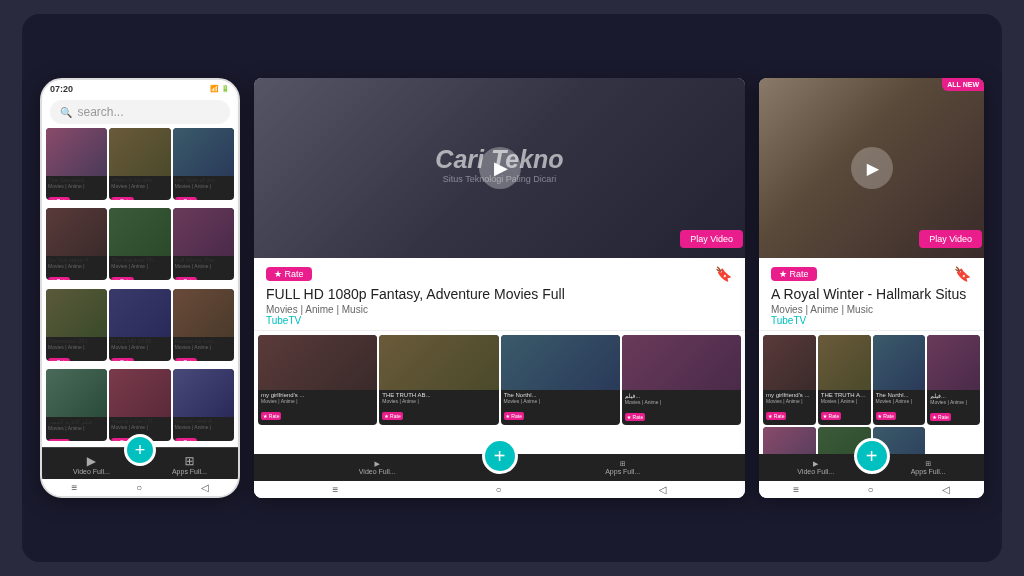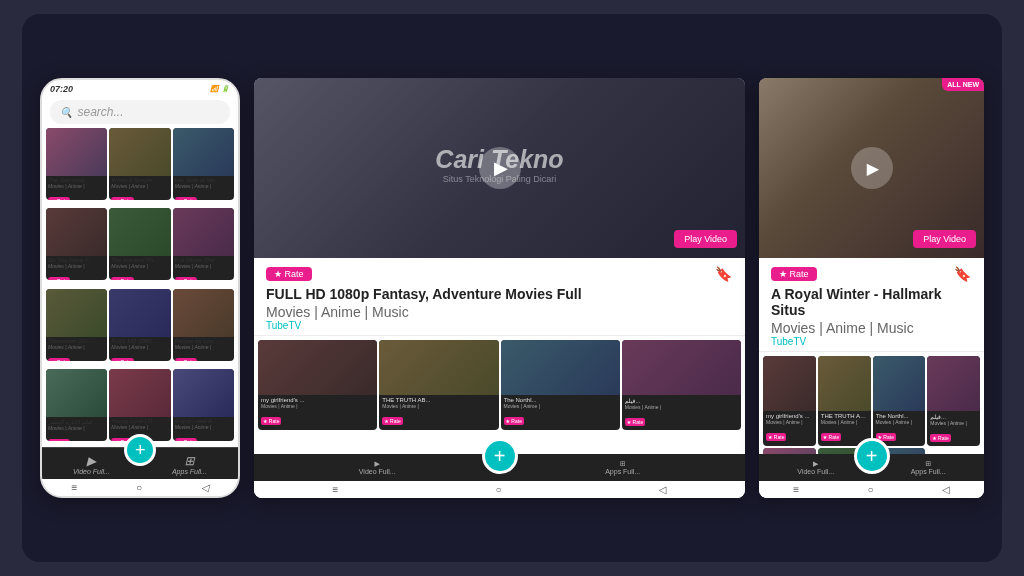--- a/index.html
+++ b/index.html
@@ -29,21 +29,20 @@
       background: #fff;
       border-radius: 22px;
       width: 200px;
       height: 420px;
       overflow: hidden;
       flex-shrink: 0;
       border: 2px solid #ddd;
       display: flex;
       flex-direction: column;
       box-shadow: 0 4px 20px rgba(0,0,0,0.4);
-      font-style: italic;
     }
     .phone-status-bar {
       background: #fff;
       padding: 4px 8px 2px;
       display: flex;
       justify-content: space-between;
       align-items: center;
       font-size: 8px;
       color: #333;
     }
@@ -173,21 +172,21 @@
       border-radius: 50%;
       display: flex;
       align-items: center;
       justify-content: center;
       z-index: 3;
       position: relative;
     }
     .play-triangle { color: white; font-size: 18px; margin-left: 3px; }
     .play-video-btn {
       position: absolute;
-      bottom: 10px; right: 8px;
+      bottom: 10px; right: 2px;
       background: #e91e8c;
       color: white;
       font-size: 9px;
       padding: 4px 10px;
       border-radius: 4px;
       z-index: 4;
     }
     .movie-info-section {
       padding: 8px 12px 4px;
       border-bottom: 1px solid #eee;
@@ -197,22 +196,22 @@
       background: #e91e8c;
       color: white;
       font-size: 9px;
       padding: 2px 8px;
       border-radius: 4px;
       display: flex;
       align-items: center;
       gap: 2px;
     }
     .bookmark-icon { color: #999; font-size: 14px; margin-left: auto; }
-    .movie-title { font-size: 14px; font-weight: bold; color: #222; margin-bottom: 2px; }
-    .movie-genres { font-size: 14px; color: #666; }
+    .movie-title { font-size: 14px; font-weight: normal; color: #222; margin-bottom: 2px; }
+    .movie-genres { font-size: 10px; color: #666; }
     .movie-source { font-size: 10px; color: #00c0c0; }
     .small-video-grid-bottom {
       display: grid;
       grid-template-columns: repeat(4, 1fr);
       gap: 2px;
       padding: 4px;
       flex: 1;
       overflow: hidden;
     }
     .small-card {

